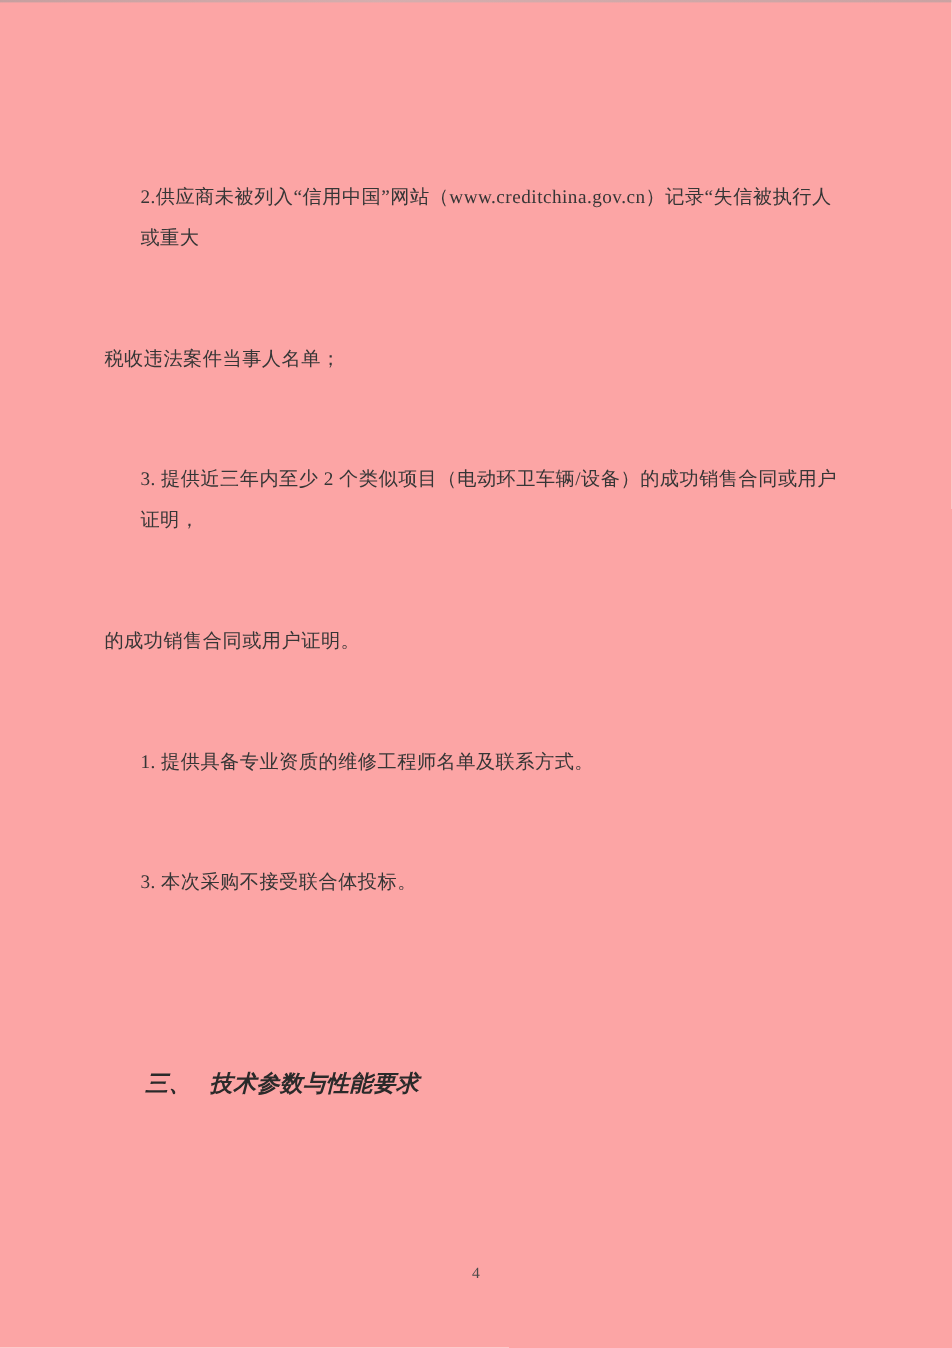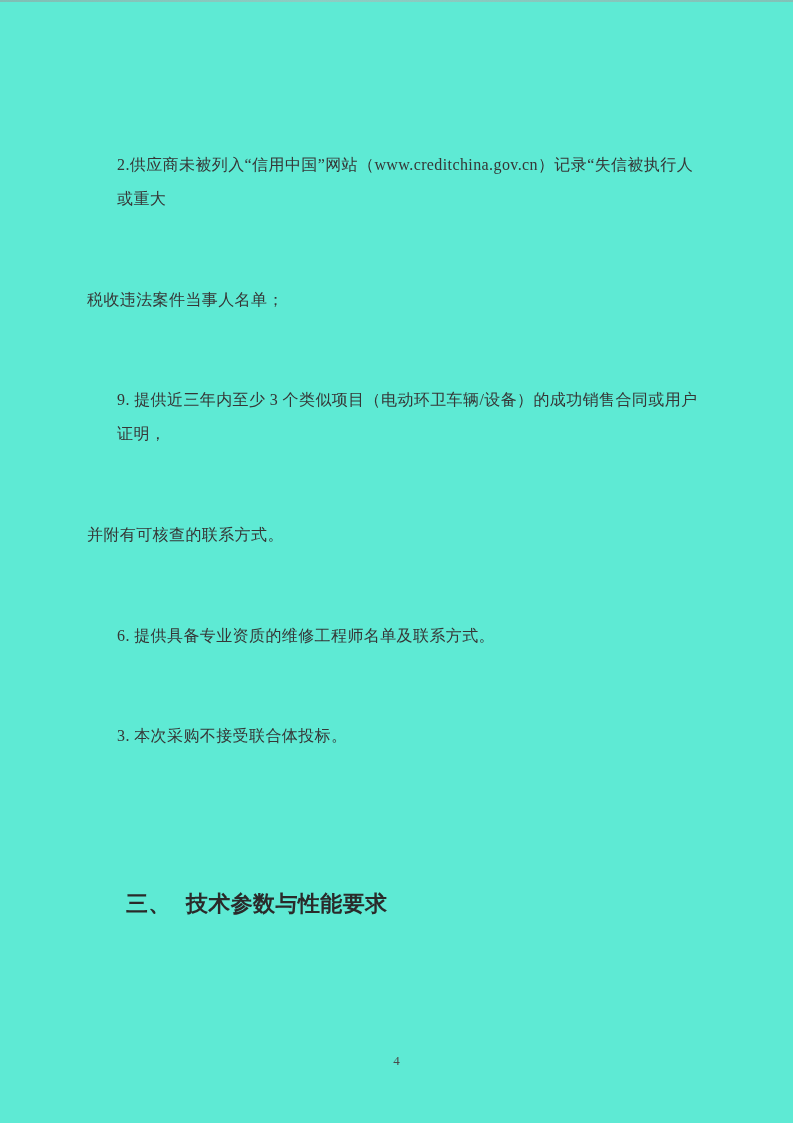--- a/index.html
+++ b/index.html
@@ -5,21 +5,21 @@
   html,body{margin:0;padding:0;}
   body{
     width:793px;height:1123px;
     background:#ffffff;
     position:relative;
     overflow:hidden;
     font-family:"Liberation Serif","DejaVu Serif",serif;
   }
   .page{
     position:absolute;inset:0;
-    background:#5eead4;
+    background:#fca5a5;
   }
   .scan-line{
     position:absolute;top:0;left:0;right:0;height:2px;
     background:linear-gradient(to right,#9a9a9a,#b5b5b5 40%,#a0a0a0);
     opacity:.55;
   }
   .body-text{
     position:absolute;
     left:87px;top:81px;width:622px;
     font-size:16px;
@@ -28,45 +28,46 @@
     letter-spacing:.4px;
     white-space:pre-wrap;
   }
   .ln{min-height:33.6px;}
   .ind{padding-left:30px;}
   .flush{padding-left:0;font-family:Liberation Serif, serif;}
   .heading{
     font-family:"Liberation Sans","DejaVu Sans",sans-serif;
     font-weight:bold;
     color:#2a2a2a;
-    font-size:22px;
+    font-size:19px;
     padding-left:0;
+    font-style:italic;
   }
   .heading .h-title{margin-left:15px;}
   .page-number{
     position:absolute;
     top:1053px;left:0;right:0;
     text-align:center;
     font-size:13px;
     color:#4a4a4a;
     font-family:"Liberation Serif","DejaVu Serif",serif;
   }
 </style>
 </head>
 <body>
 
 <div class="page">
   <div class="scan-line"></div>
 
   <div class="body-text">
     <div class="ln ind">2.供应商未被列入“信用中国”网站（www.creditchina.gov.cn）记录“失信被执行人或重大</div>
     <div class="ln flush">税收违法案件当事人名单；</div>
-    <div class="ln ind">9. 提供近三年内至少 3 个类似项目（电动环卫车辆/设备）的成功销售合同或用户证明，</div>
-    <div class="ln flush">并附有可核查的联系方式。</div>
-    <div class="ln ind">6. 提供具备专业资质的维修工程师名单及联系方式。</div>
+    <div class="ln ind">3. 提供近三年内至少 2 个类似项目（电动环卫车辆/设备）的成功销售合同或用户证明，</div>
+    <div class="ln flush">的成功销售合同或用户证明。</div>
+    <div class="ln ind">1. 提供具备专业资质的维修工程师名单及联系方式。</div>
     <div class="ln ind">3. 本次采购不接受联合体投标。</div>
 
     <div class="ln heading">
       <span class="h-num">三、</span><span class="h-title">技术参数与性能要求</span>
     </div>
 
     
     
     
     

